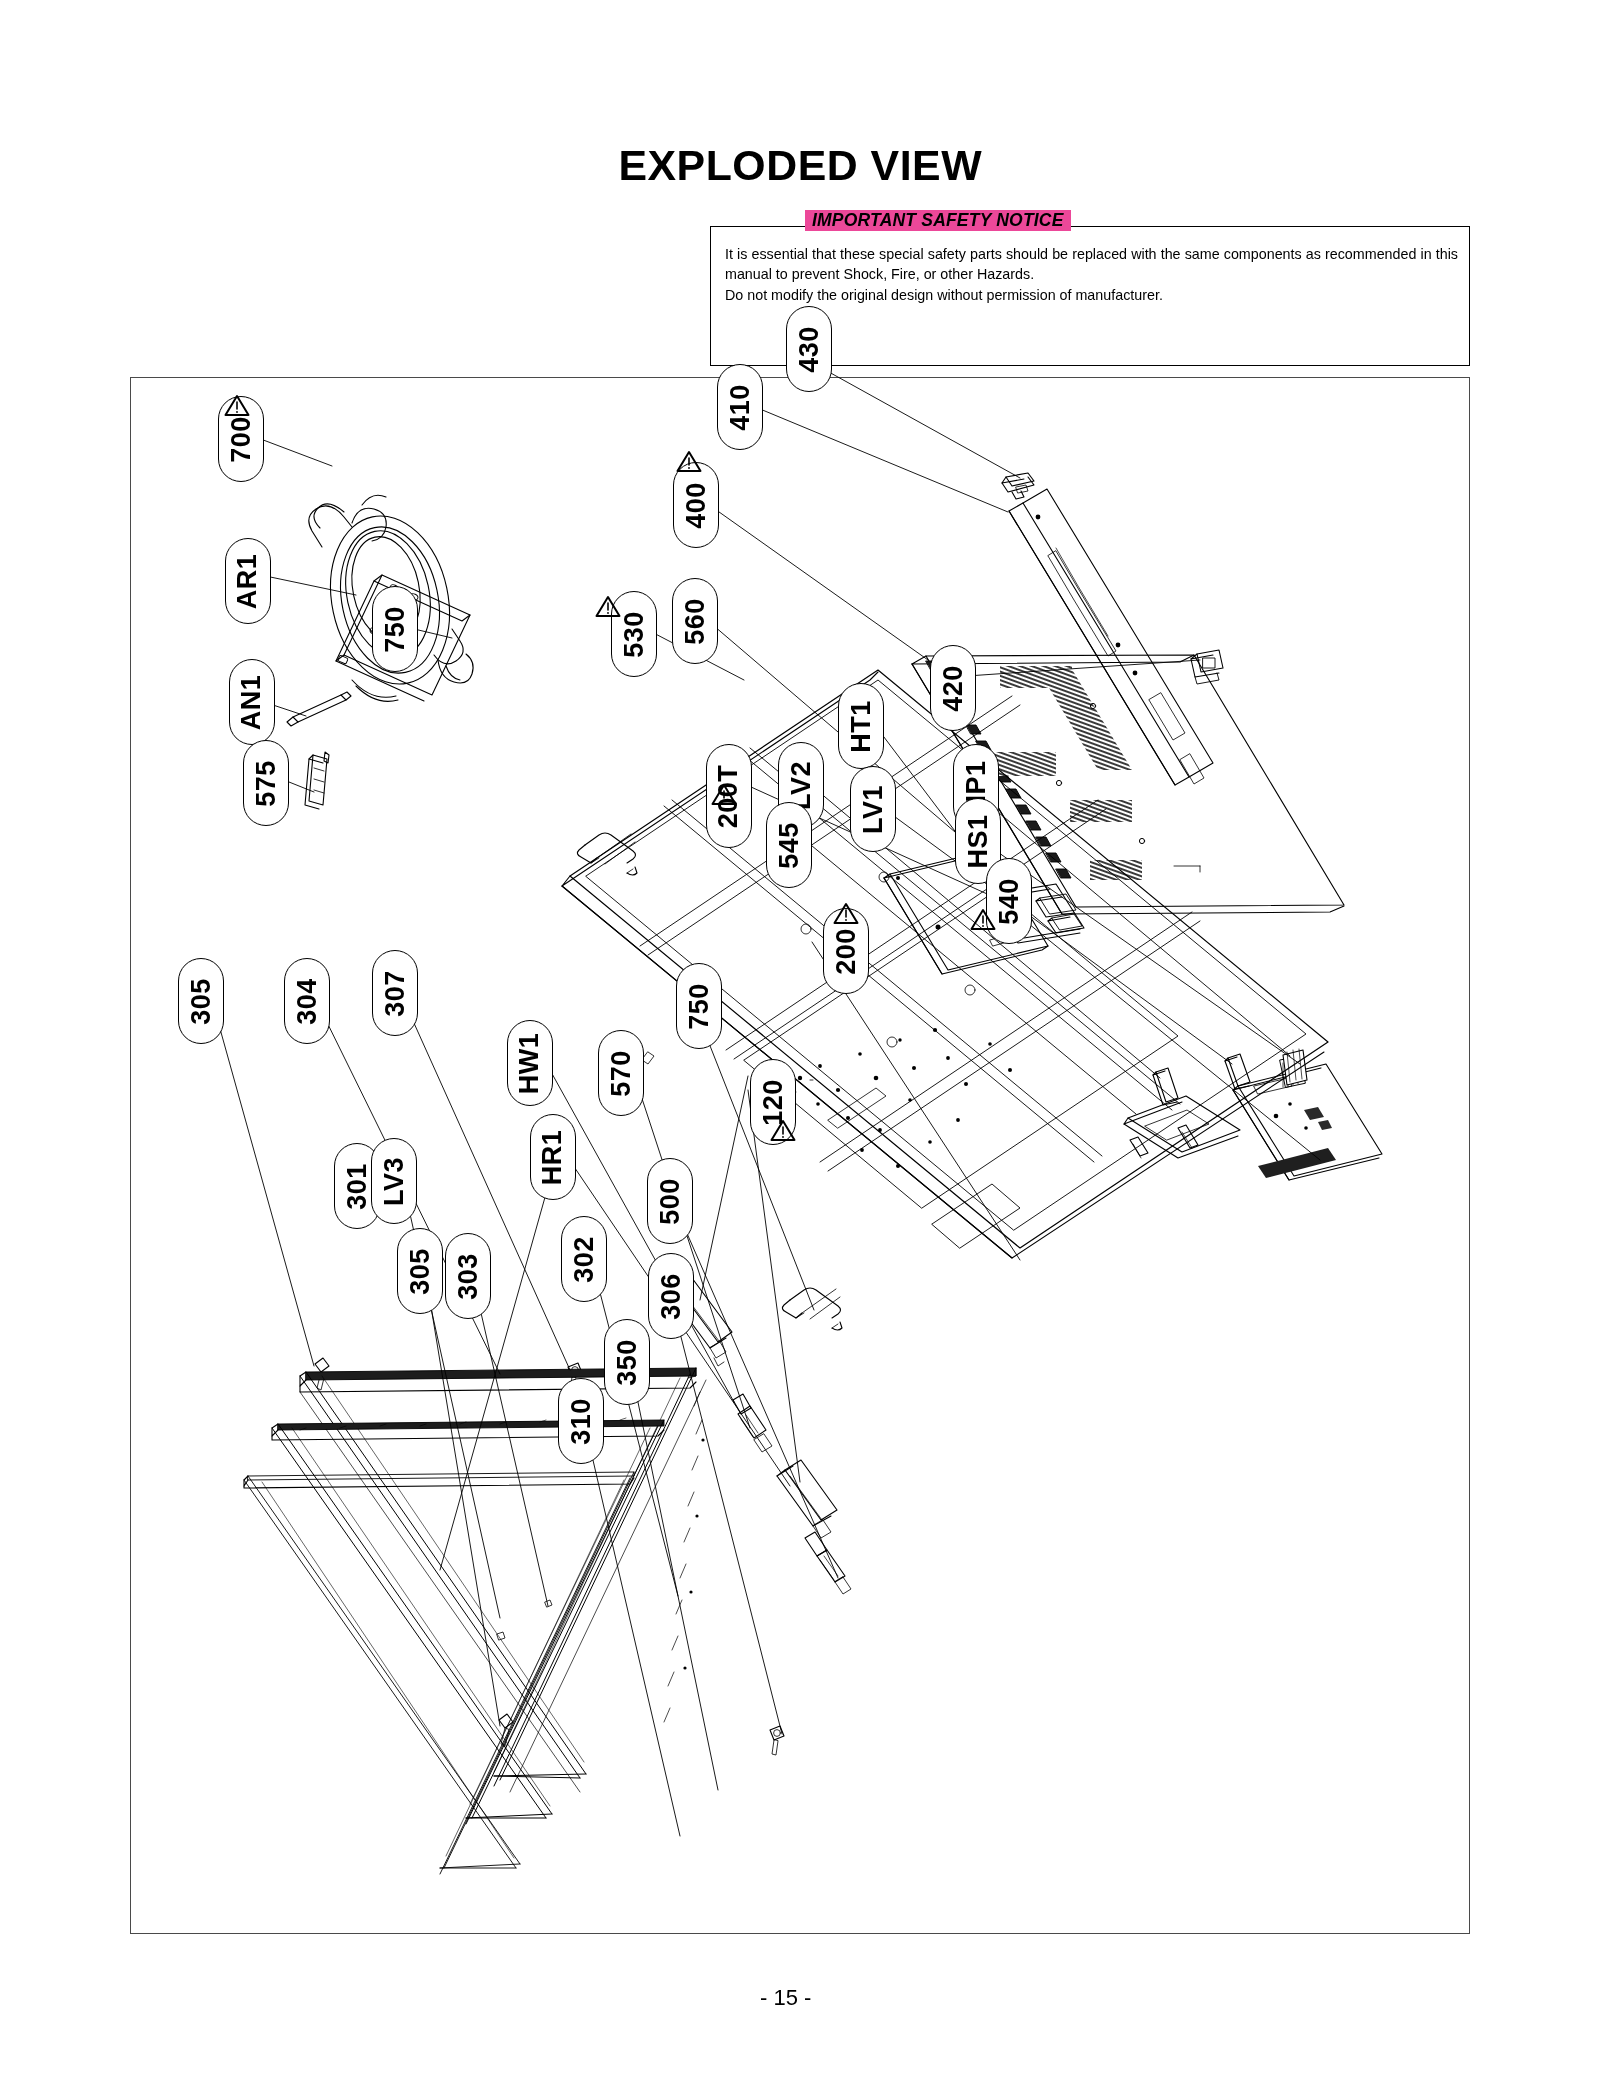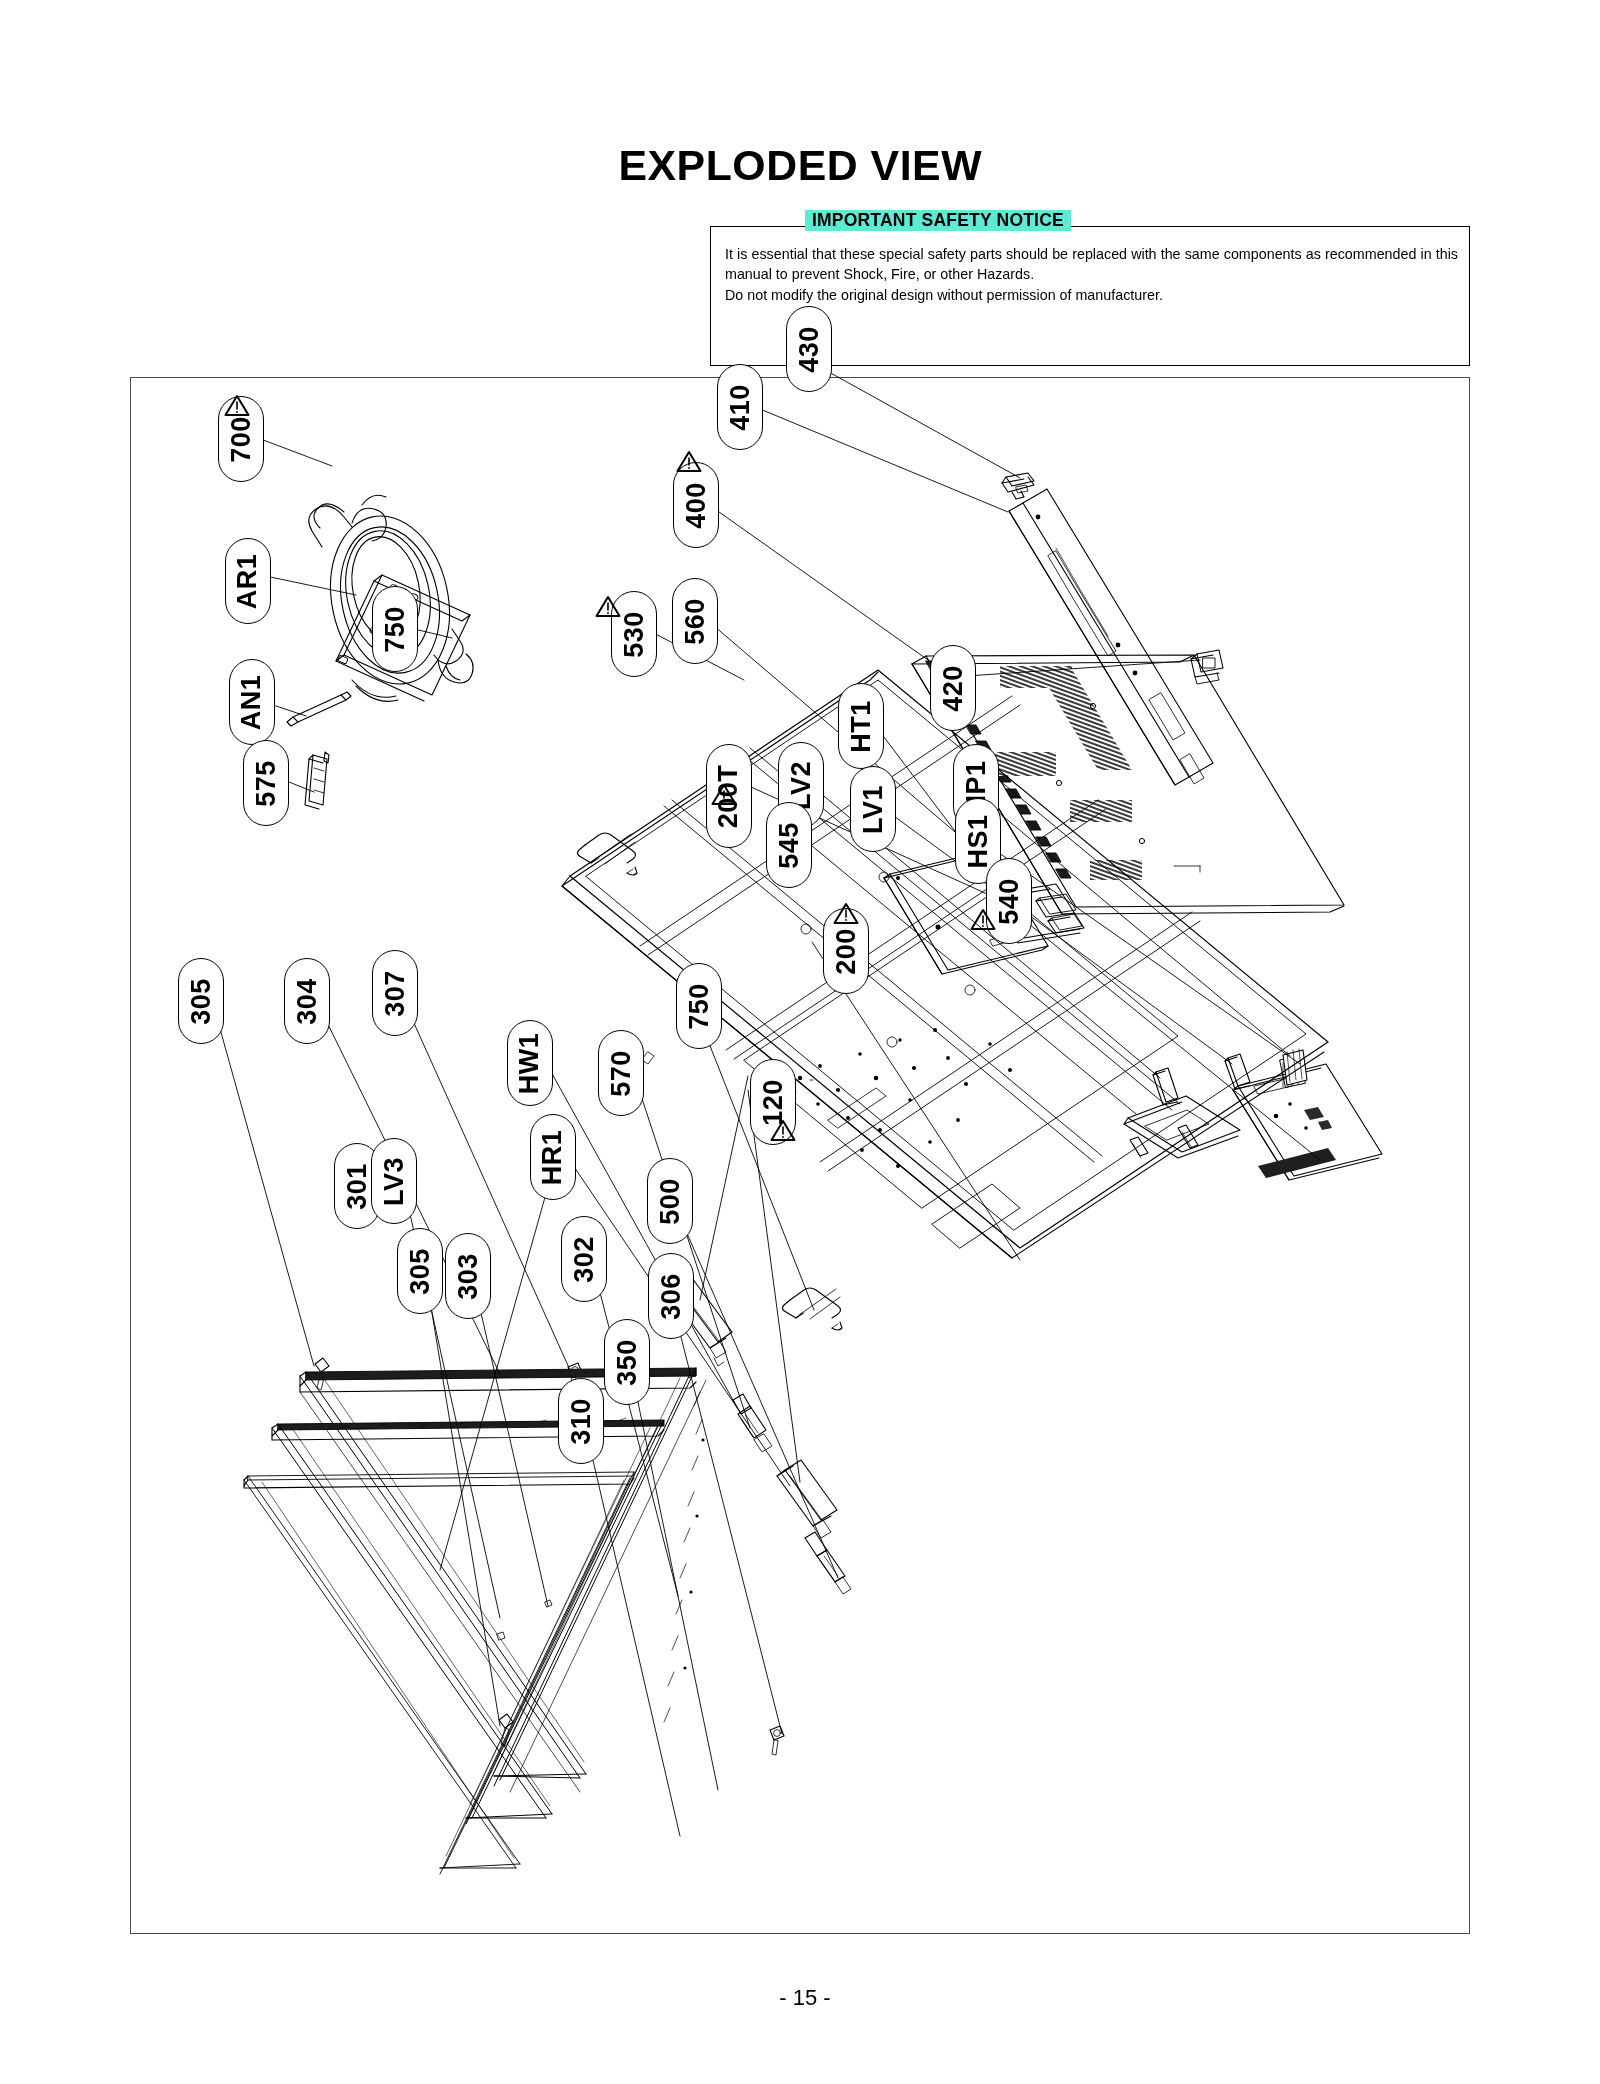--- a/index.html
+++ b/index.html
@@ -13,23 +13,24 @@
     font-size:42px;font-weight:bold;letter-spacing:.5px;
   }
   #page-title span{display:inline-block;transform:scaleX(1.02);}
 
   
   #safety-box{
     position:absolute;left:710px;top:226px;width:760px;height:140px;
     border:1.6px solid #000;box-sizing:border-box;
   }
   #safety-legend{
-    position:absolute;left:805px;top:210px;background:#5eead4;
+    position:absolute;left:805px;top:210px;background:#ec4899;
     padding:0 7px;font-size:17.5px;font-weight:bold;letter-spacing:.2px;
     white-space:nowrap;
+    font-style:italic;
   }
   #safety-text{
     position:absolute;left:725px;top:244px;width:733px;
     font-size:14.3px;line-height:1.42;text-align:justify;
   }
   #safety-text p{margin:0;}
   #safety-text .warn-inline{
     display:inline-block;width:13px;height:11px;position:relative;
     vertical-align:-1px;margin:0 2px;
   }
@@ -56,21 +57,21 @@
     transform:rotate(-90deg);
     font-size:27px;font-weight:bold;line-height:1;white-space:nowrap;
     letter-spacing:.5px;
   }
   
   .callout.c3{width:46px;height:86px;}   
   .callout.c4{width:46px;height:104px;}  
 
   
   #page-number{
-    position:absolute;left:760px;top:1985px;width:90px;text-align:center;
+    position:absolute;left:760px;top:1985px;width:90px;
     font-size:22px;
   }
   #copyright{
     position:absolute;left:875px;top:1982px;font-size:19.5px;line-height:1.42;
   }
   #copyright div{white-space:nowrap;}
 </style>
 </head>
 <body>
 

